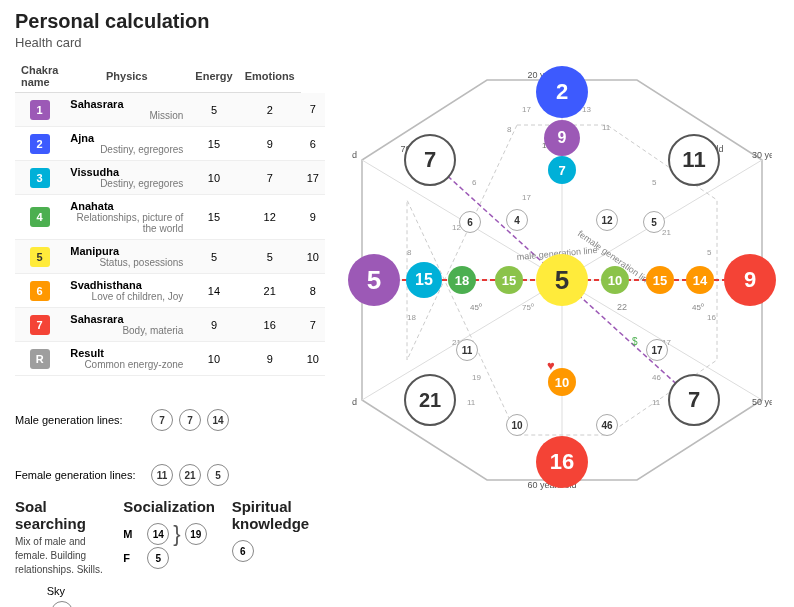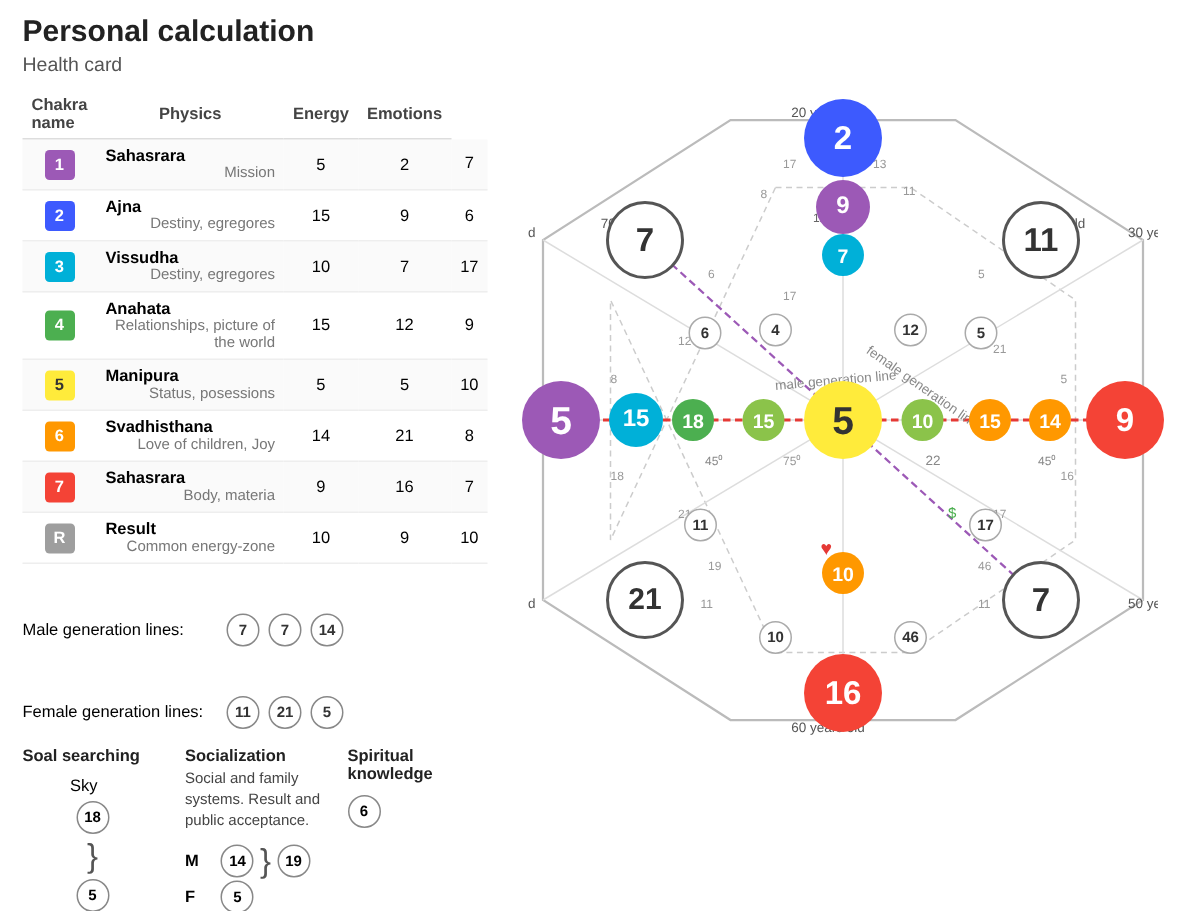--- a/index.html
+++ b/index.html
@@ -24,21 +24,21 @@
     .chakra-name { font-weight: bold; font-size: 11px; }
     .chakra-sub { font-size: 10px; color: #777; text-align: right; }
 
     .gen-lines { margin-bottom: 12px; }
     .gen-line-row { display: flex; align-items: center; gap: 6px; margin-bottom: 5px; font-size: 11px; margin-top: 33px; }
     .gen-line-label { width: 130px; }
     .circle-badge { width: 22px; height: 22px; border-radius: 50%; border: 1.5px solid #888; display: inline-flex; align-items: center; justify-content: center; font-size: 10px; font-weight: bold; color: #333; }
 
     .bottom-section { display: flex; gap: 15px; margin-top: 5px; font-size: 10px; }
     .bottom-col { flex: 1; }
-    .bottom-col h4 { font-size: 11px; font-weight: bold; color: #222; margin-bottom: 3px; }
+    .bottom-col h4 { font-size: 15px; font-weight: bold; color: #222; margin-bottom: 3px; }
     .bottom-col p { color: #444; line-height: 1.4; }
 
     .sky-earth { margin-top: 8px; font-size: 11px; }
     .sky-earth-row { display: flex; align-items: center; gap: 4px; margin-bottom: 2px; flex-direction: column; }
     .se-label { width: 30px; }
     .se-val { width: 22px; height: 22px; border-radius: 50%; border: 1.5px solid #888; display: inline-flex; align-items: center; justify-content: center; font-size: 10px; font-weight: bold; }
 
     .mf-row { display: flex; align-items: center; gap: 4px; margin-bottom: 2px; font-size: 11px; }
     .mf-label { width: 20px; font-weight: bold; }
 
@@ -171,37 +171,37 @@
           <span class="gen-line-label">Female generation lines:</span>
           <span class="circle-badge">11</span>
           <span class="circle-badge">21</span>
           <span class="circle-badge">5</span>
         </div>
       </div>
 
       <div class="bottom-section">
         <div class="bottom-col">
           <h4>Soal searching</h4>
+          <p>Mix of male and female. Building relationships. Skills.</p>
           <div class="sky-earth">
             <div class="sky-earth-row">
               <span class="se-label">Sky</span>
               <span class="se-val">18</span>
               <span style="font-size:22px; line-height:1; color:#555;">}</span>
               <span class="se-val">5</span>
             </div>
             <div class="sky-earth-row">
               <span class="se-label">Earth</span>
               <span class="se-val">14</span>
             </div>
           </div>
         </div>
 
         <div class="bottom-col">
           <h4>Socialization</h4>
-          <p>Social and family systems. Result and public acceptance.</p>
           <div style="margin-top:8px;">
             <div class="mf-row">
               <span class="mf-label">M</span>
               <span class="se-val">14</span>
               <span style="font-size:22px; line-height:1; color:#555;">}</span>
               <span class="se-val">19</span>
             </div>
             <div class="mf-row">
               <span class="mf-label">F</span>
               <span class="se-val">5</span>

